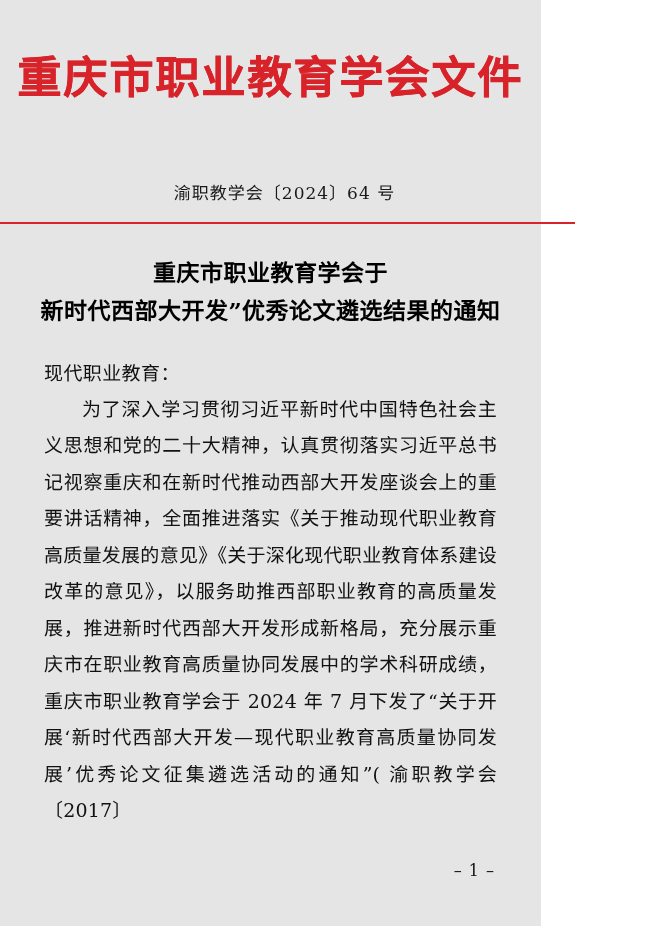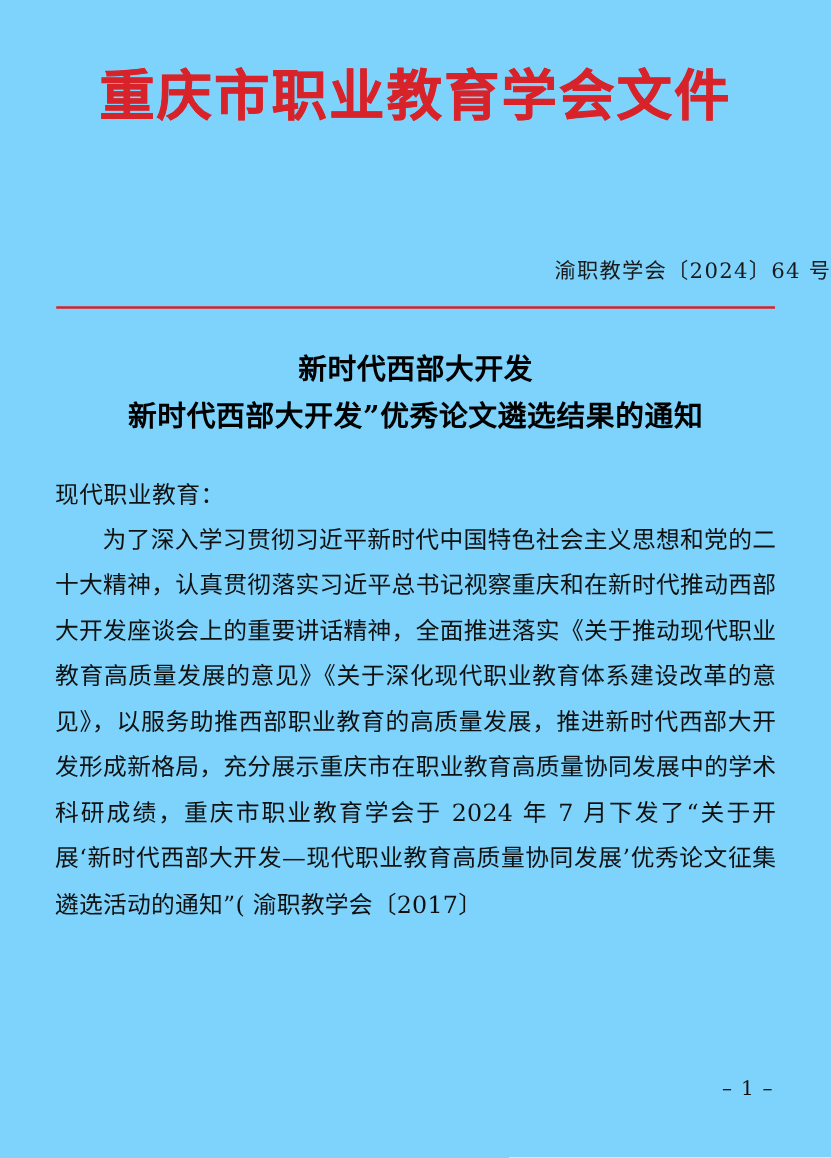--- a/index.html
+++ b/index.html
@@ -10,23 +10,23 @@
   body {
     width: 665px;
     height: 926px;
     overflow: hidden;
     font-family: "DejaVu Serif", "Liberation Serif", serif;
     color: #111111;
   }
 
   .page {
     position: relative;
-    width: 665px;
+    width: 541px;
     height: 926px;
-    background: #7dd3fc;
+    background: #e5e5e5;
     box-sizing: border-box;
   }
 
   
   .masthead {
     text-align: center;
     padding-top: 52px;
   }
   .masthead-title {
     color: #d8232a;
@@ -34,22 +34,22 @@
     font-weight: bold;
     font-size: 44px;
     letter-spacing: 2px;
     line-height: 1.2;
     white-space: nowrap;
     -webkit-text-stroke: 0.6px #d8232a;
   }
 
   
   .docnum-wrap {
-    text-align: right;
-    margin-top: 97px;
+    text-align: center;
+    margin-top: 74px;
     padding-left: 28px;
   }
   .docnum {
     font-size: 17px;
     letter-spacing: 1px;
     color: #1a1a1a;
     font-family: "DejaVu Serif", "Liberation Serif", serif;
   }
 
   
@@ -122,21 +122,21 @@
     <div class="masthead-title">重庆市职业教育学会文件</div>
   </div>
 
   <div class="docnum-wrap">
     <span class="docnum">渝职教学会〔2024〕64 号</span>
   </div>
 
   <div class="red-rule"></div>
 
   <div class="title-block">
-    <div class="title-line">新时代西部大开发</div>
+    <div class="title-line">重庆市职业教育学会于</div>
     <div class="title-line">新时代西部大开发”优秀论文遴选结果的通知</div>
   </div>
 
   <div class="body-block">
     <div class="salutation">现代职业教育：</div>
     <p class="para">为了深入学习贯彻习近平新时代中国特色社会主义思想和党的二十大精神，认真贯彻落实习近平总书记视察重庆和在新时代推动西部大开发座谈会上的重要讲话精神，全面推进落实《关于推动现代职业教育高质量发展的意见》《关于深化现代职业教育体系建设改革的意见》，以服务助推西部职业教育的高质量发展，推进新时代西部大开发形成新格局，充分展示重庆市在职业教育高质量协同发展中的学术科研成绩，重庆市职业教育学会于 2024 年 7 月下发了“关于开展‘新时代西部大开发—现代职业教育高质量协同发展’优秀论文征集遴选活动的通知”( 渝职教学会〔2017〕</p>
   </div>
 
   <div class="footer">
     <span class="page-number">– 1 –</span>

